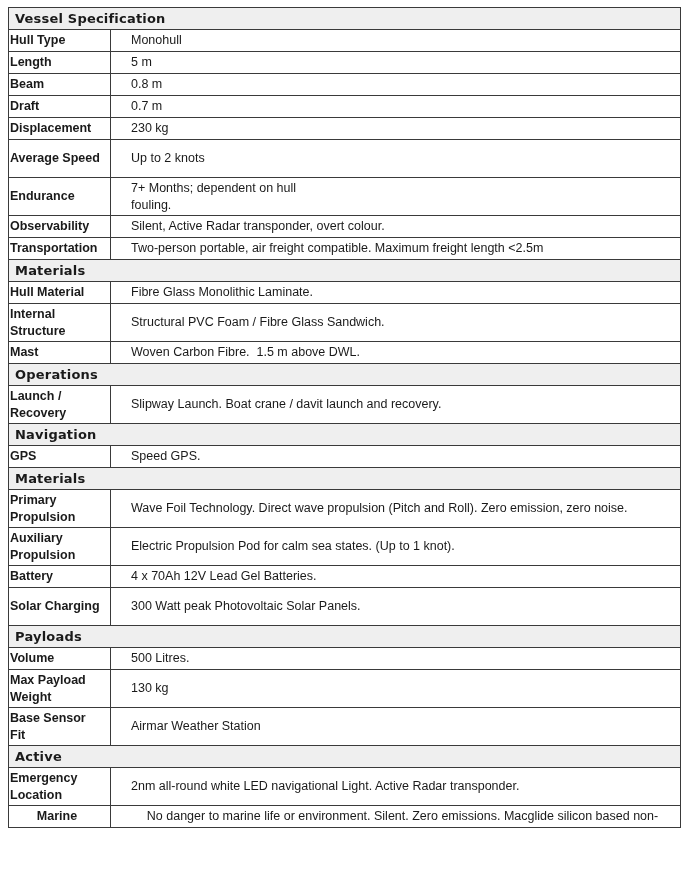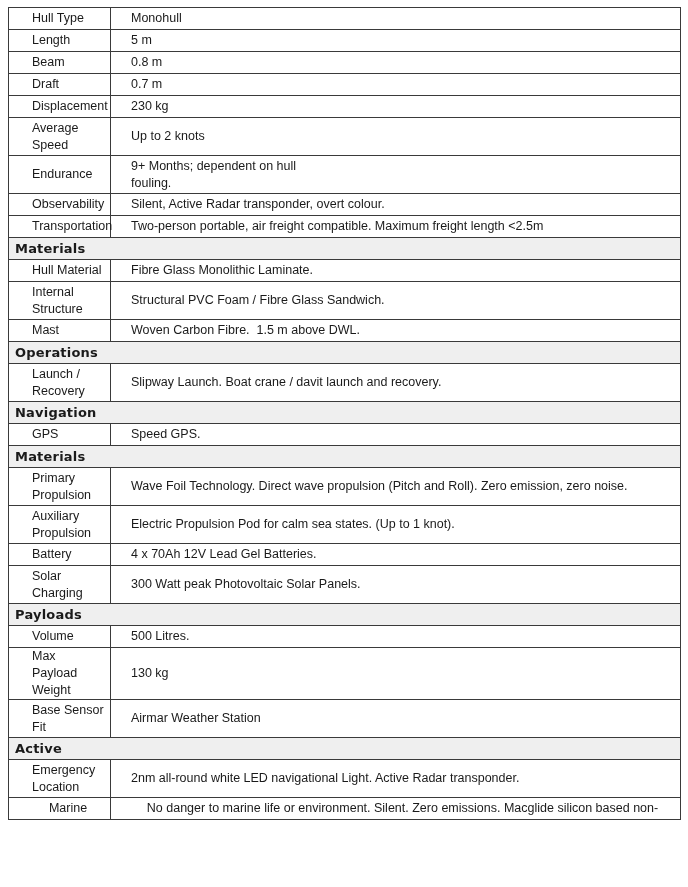--- a/index.html
+++ b/index.html
@@ -35,34 +35,37 @@
     background: #efefef;
     font-family: "DejaVu Sans", sans-serif;
     font-weight: bold;
     font-size: 13px;
     height: 21px;
     padding-left: 6px;
     letter-spacing: 0.2px;
   }
   #spec-table tr.row td { height: 21px; }
   #spec-table tr.row.tall td { height: 37px; }
-  #spec-table td.label { padding-left: 23px; }
+  #spec-table td.label { padding-left: 1px; font-weight: bold; }
   #spec-table td.value { padding-left: 20px; }
   #spec-table tr.row.last td { height: 21px; text-align: center; }
 </style>
 </head>
 <body>
 
 <table id="spec-table">
   <colgroup>
       <col class="c-label">
       <col class="c-value">
     </colgroup>
   <tbody>
 
+    <tr class="section">
+        <td colspan="2">Vessel Specification</td>
+      </tr>
     <tr class="row">
         <td class="label">Hull Type</td>
         <td class="value">Monohull</td>
       </tr>
     <tr class="row">
         <td class="label">Length</td>
         <td class="value">5 m</td>
       </tr>
     <tr class="row">
         <td class="label">Beam</td>
@@ -76,21 +79,21 @@
         <td class="label">Displacement</td>
         <td class="value">230 kg</td>
       </tr>
     <tr class="row tall">
         <td class="label">Average Speed</td>
         <td class="value">Up to 2 knots</td>
       </tr>
     <tr class="row tall">
         <td class="label">Endurance</td>
         <td class="value">
-          <div style="width:190px">9+ Months; dependent on hull fouling.</div>
+          <div style="width:190px">7+ Months; dependent on hull fouling.</div>
         </td>
       </tr>
     <tr class="row">
         <td class="label">Observability</td>
         <td class="value">Silent, Active Radar transponder, overt colour.</td>
       </tr>
     <tr class="row">
         <td class="label">Transportation</td>
         <td class="value">Two-person portable, air freight compatible. Maximum freight length &lt;2.5m</td>
       </tr>

